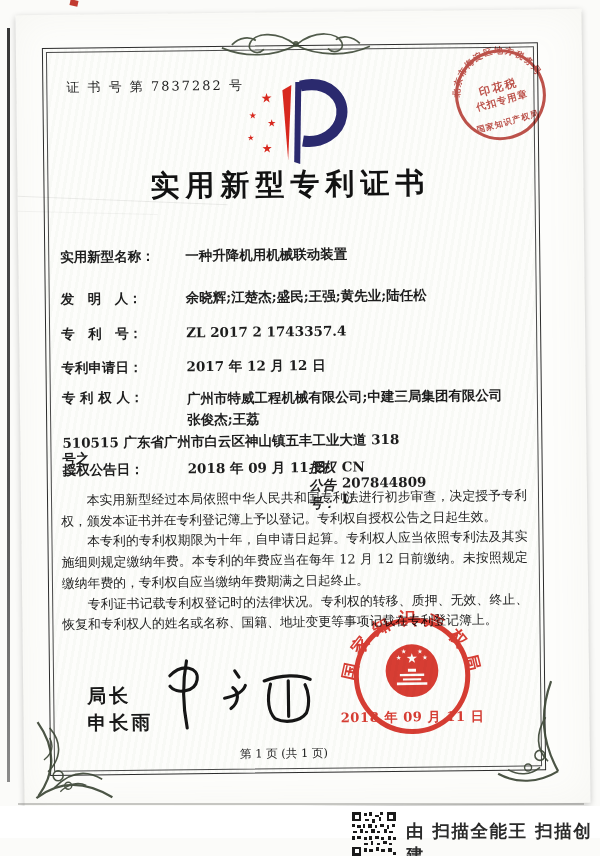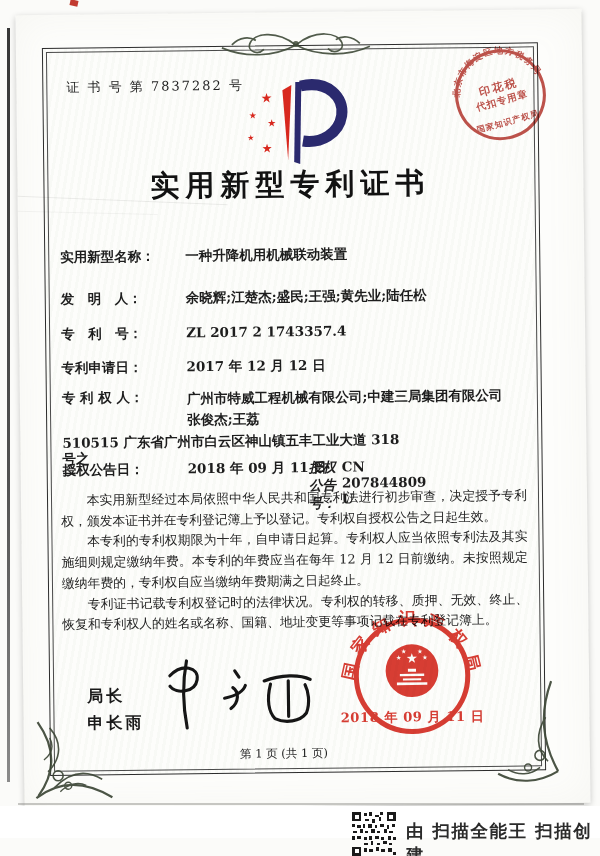--- a/index.html
+++ b/index.html
@@ -22,21 +22,21 @@
   .row{position:absolute;left:42px;display:flex;font-size:13.5px;font-weight:600;color:#1d1d1d;}
   .row .lab{flex:0 0 125px;}
   .row .val{max-width:350px;}
   .lines{line-height:21px;}
   .lines-tight{line-height:15.5px;}
   .grant-right{position:absolute;left:246px;display:flex;}
   .grant-right .lab2{margin-right:6px;font-style:italic;}
   .paras{position:absolute;left:40px;top:476px;width:466px;font-size:12.8px;font-weight:500;
          line-height:1.62;color:#242424;text-align:justify;}
   .paras p{margin:0;text-indent:2em;}
-  .sig-block{position:absolute;left:64px;top:668px;font-size:16px;font-weight:600;
+  .sig-block{position:absolute;left:64px;top:668px;font-size:19px;font-weight:600;
          letter-spacing:3px;line-height:27px;color:#191919;}
   .sig-hand{position:absolute;left:128px;top:636px;width:178px;height:86px;}
   .seal-main{position:absolute;left:313px;top:589px;width:152px;height:152px;opacity:.9;mix-blend-mode:multiply;}
   .seal-tax{position:absolute;left:433px;top:34px;width:102px;height:102px;transform:rotate(-15deg);opacity:.85;mix-blend-mode:multiply;}
   .page-footer{position:absolute;left:180px;top:734px;width:160px;text-align:center;
          font-size:11.5px;font-weight:500;color:#222;}
   .ornament{position:absolute;pointer-events:none;}
   .scan-footer{position:absolute;left:0;top:806px;width:600px;height:32px;background:#ffffff;}
   .qr{position:absolute;left:352px;top:6px;width:44px;height:44px;}
   .scan-note{position:absolute;left:406px;top:13px;font-size:17.5px;font-weight:600;

